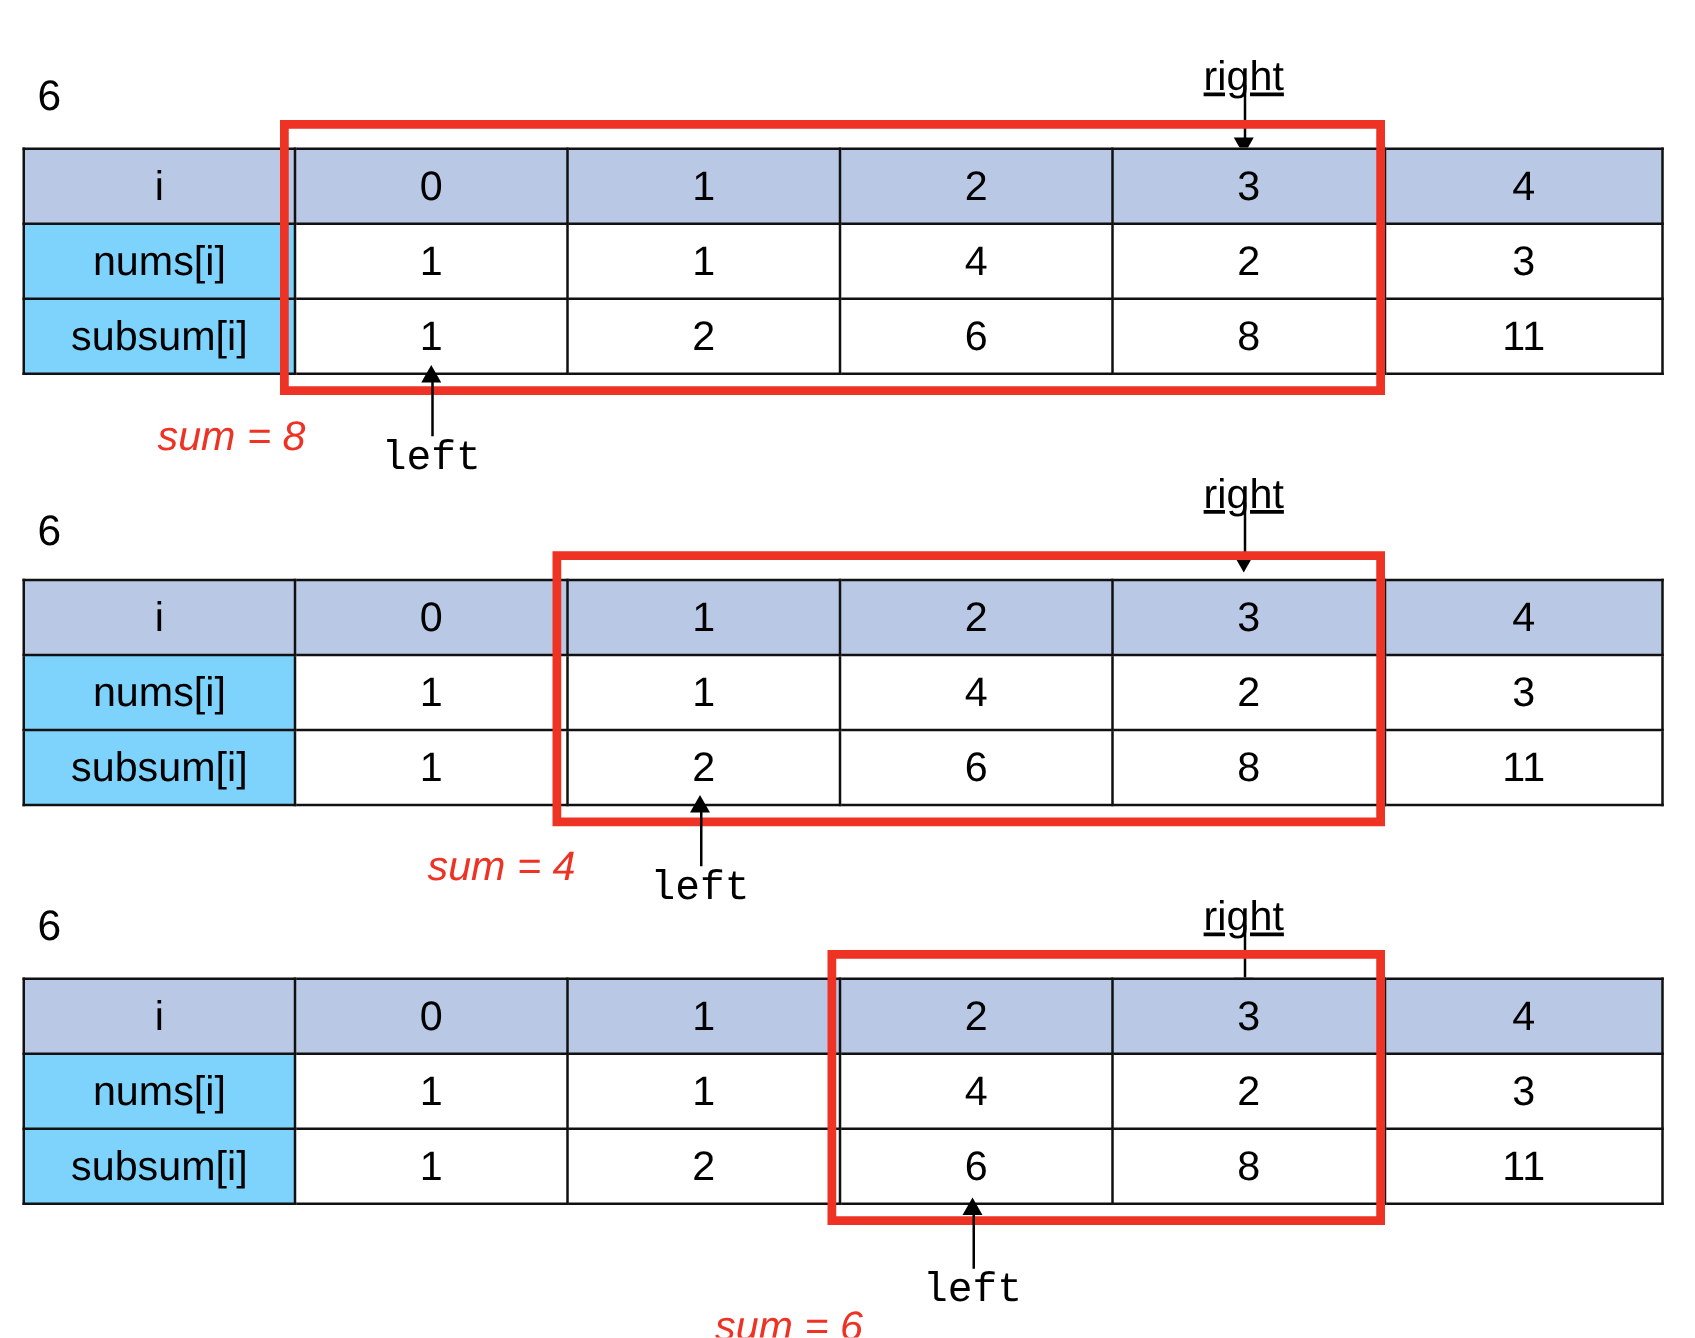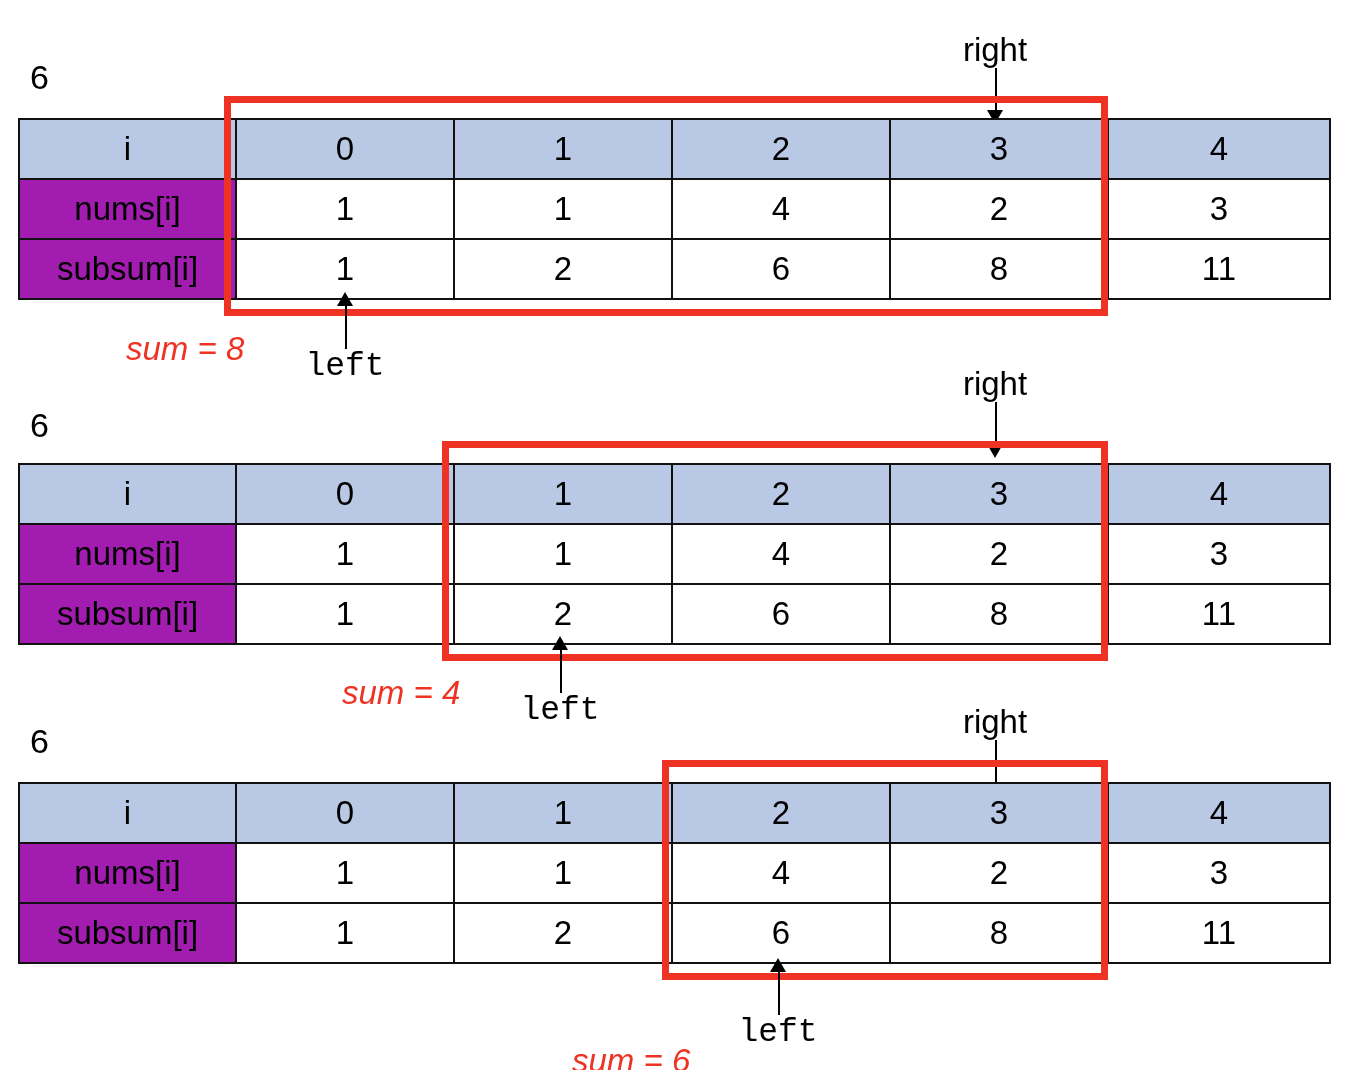--- a/index.html
+++ b/index.html
@@ -43,21 +43,21 @@
     border: 2px solid #111111;
     text-align: center;
     vertical-align: middle;
     font-size: 33px;
     color: #000000;
     height: 58px;
     padding: 0;
     background: #ffffff;
   }
   table.grid td.rowhead {
-    background: #a21caf;
+    background: #7dd3fc;
     width: 215px;
   }
   table.grid tr.headrow td {
     background: #b9c8e4;
   }
   table.grid td.cell { width: 216px; }
   table.grid td.cell-last { width: 220px; }
 
   
   .redbox {
@@ -97,21 +97,21 @@
   }
   .ptr .ptr-head {
     position: absolute;
     left: 50%;
     width: 0; height: 0;
     margin-left: -8px;
     border-left: 8px solid transparent;
     border-right: 8px solid transparent;
   }
   
-  .ptr.down .ptr-text { top: 5px; }
+  .ptr.down .ptr-text { top: 16px; text-decoration: underline; }
   .ptr.down .ptr-stem { top: 40px; height: 44px; }
   .ptr.down .ptr-head { top: 82px; border-top: 14px solid #000000; }
   
   .ptr.up .ptr-head { top: 0; border-bottom: 14px solid #000000; }
   .ptr.up .ptr-stem { top: 13px; height: 44px; }
   .ptr.up .ptr-text { top: 58px; font-family: Liberation Mono, monospace; }
 </style>
 </head>
 <body>
 

